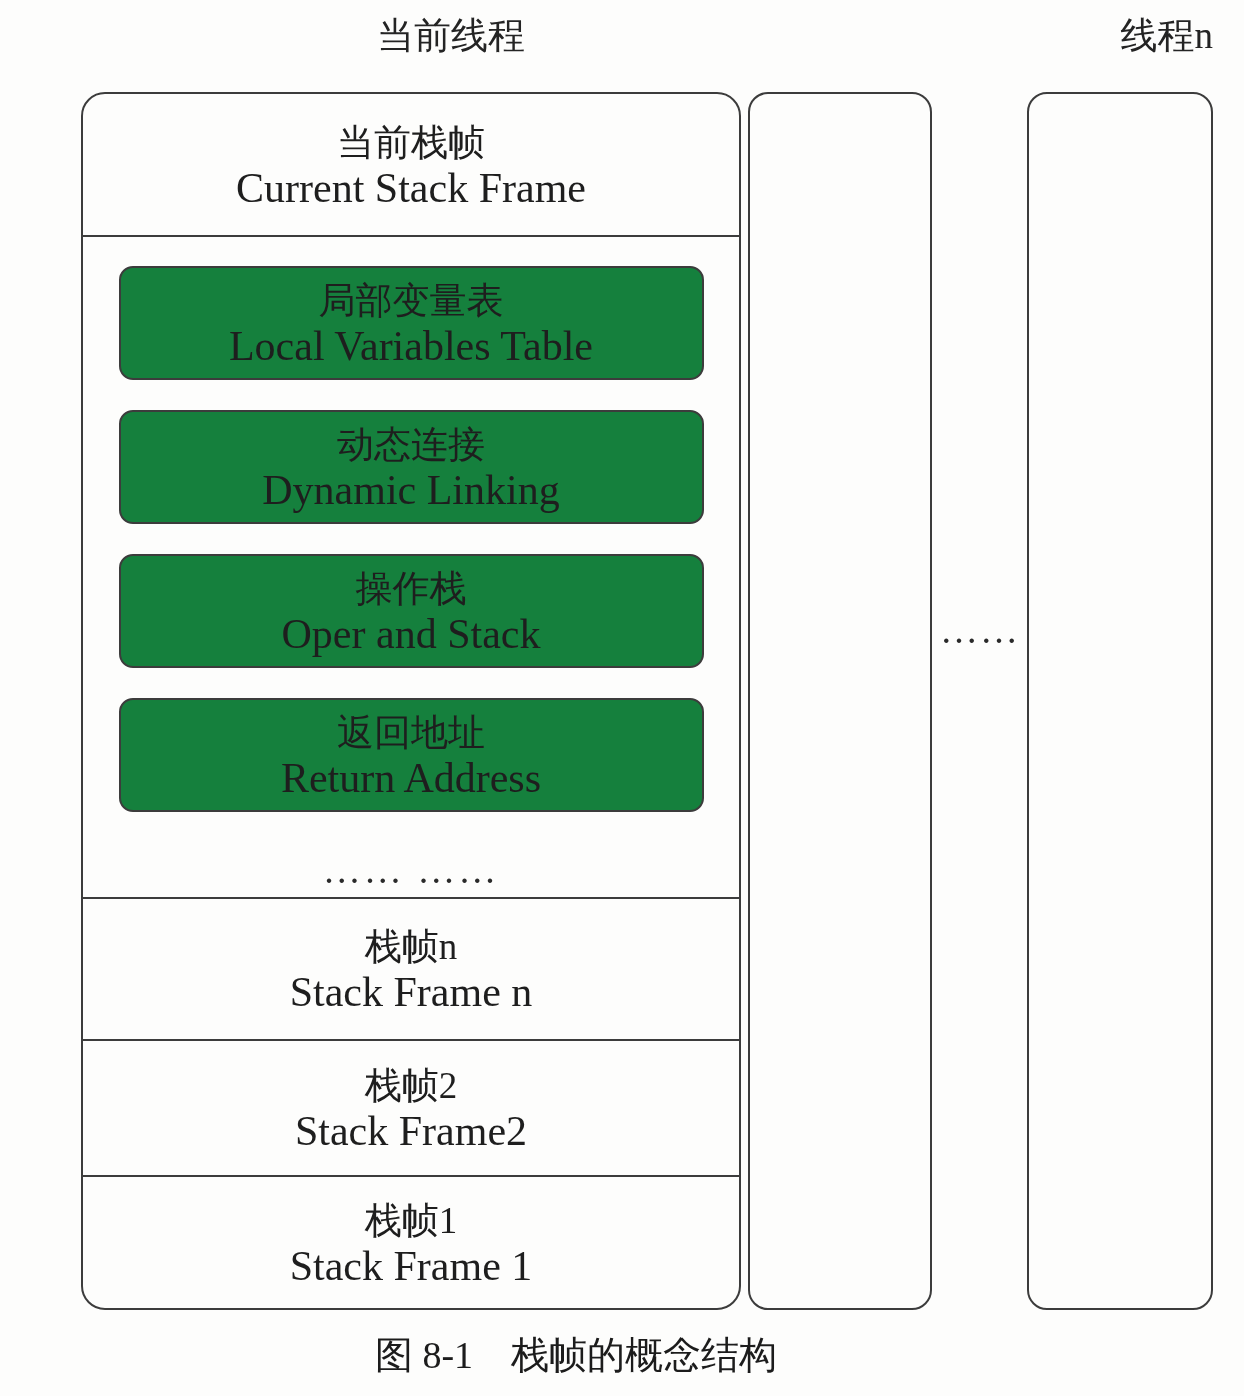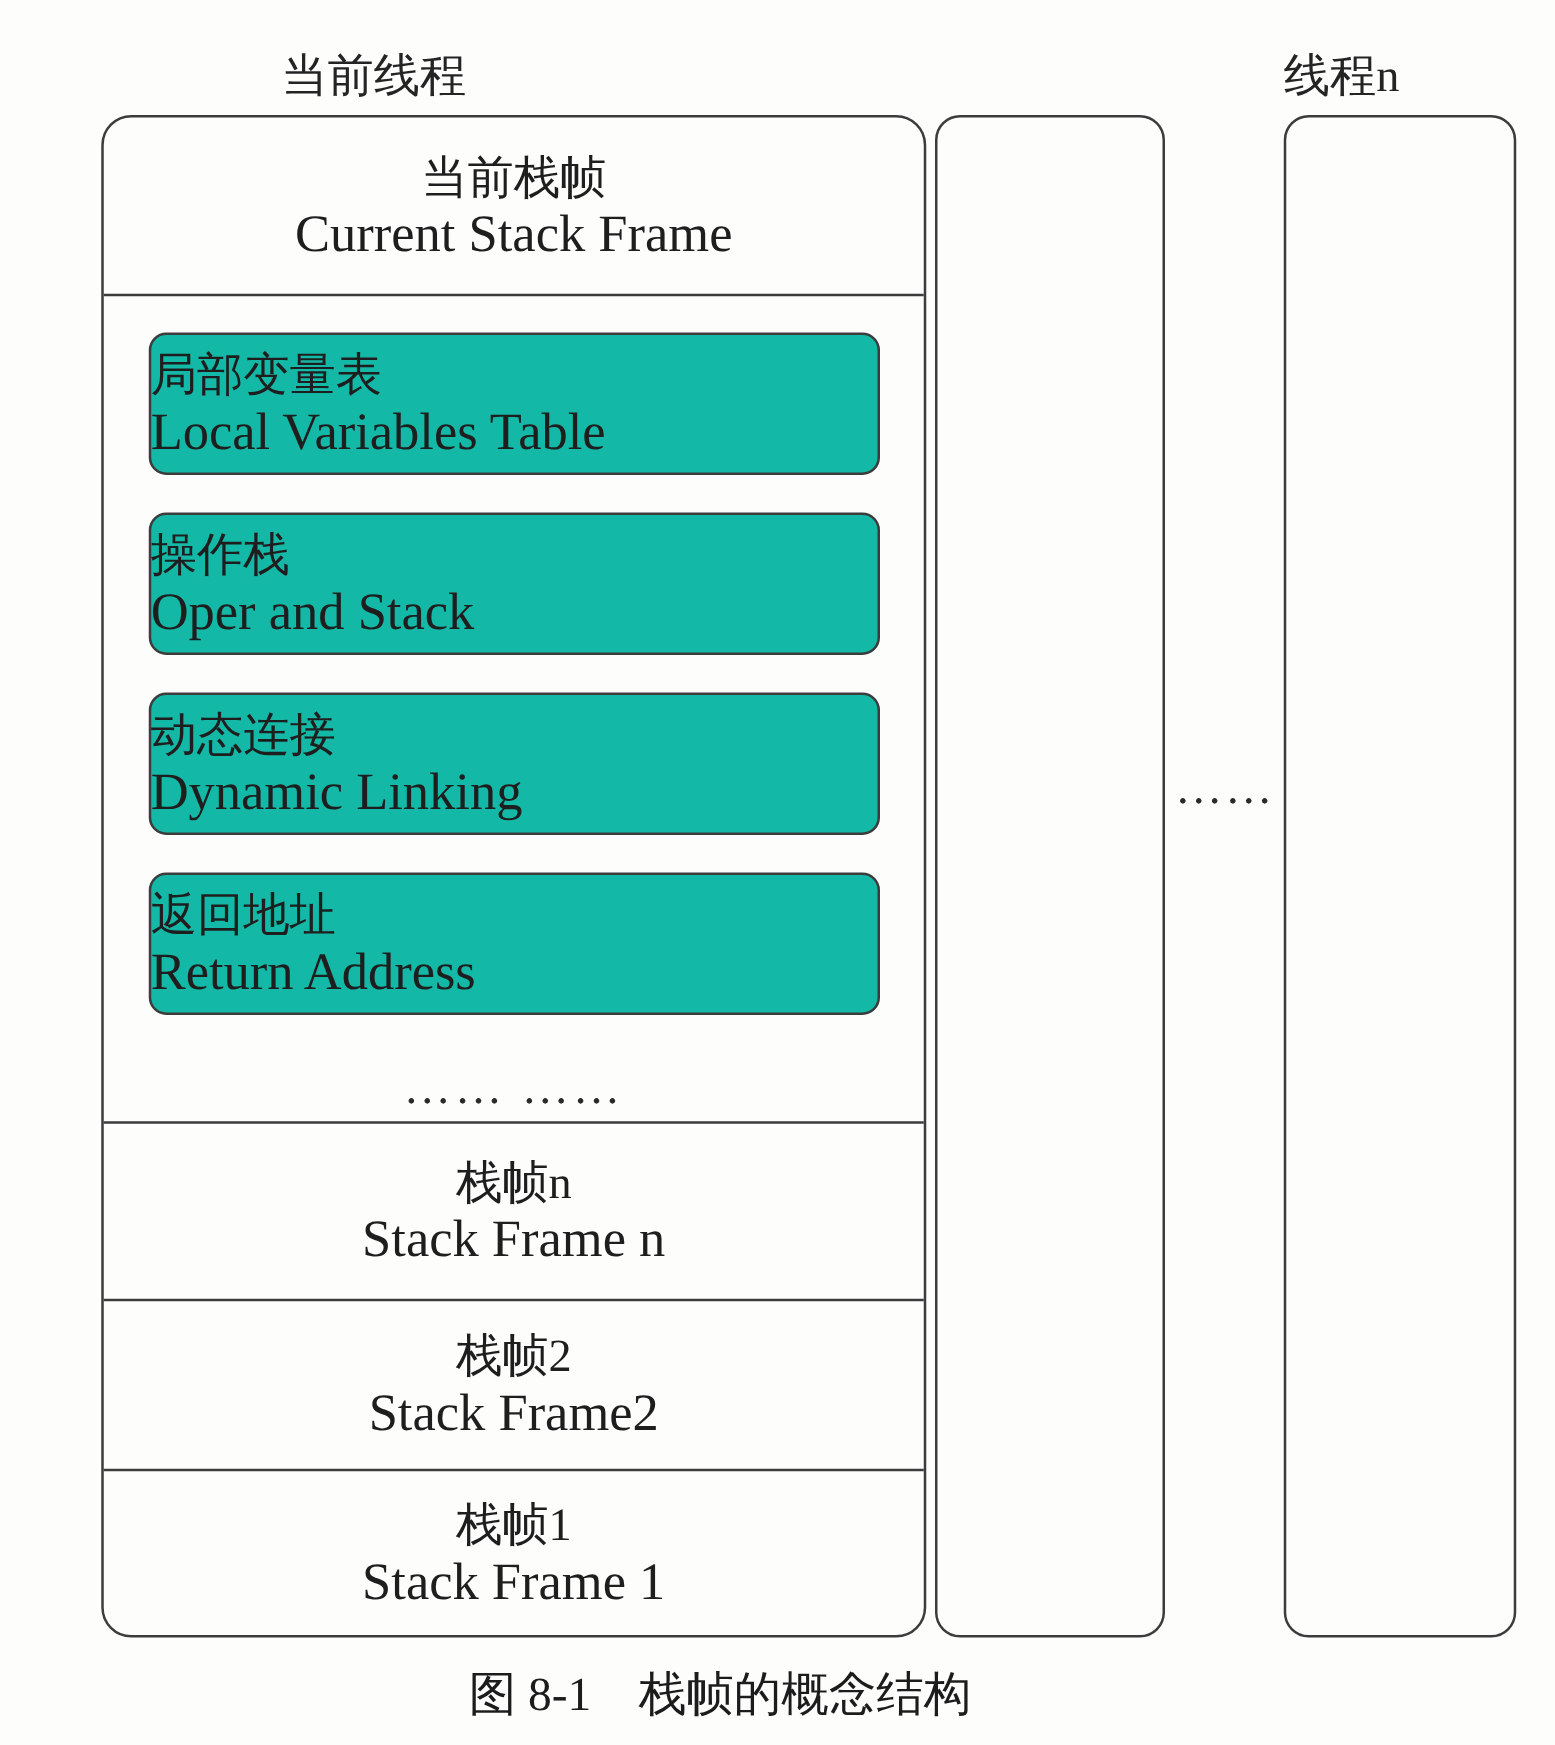--- a/index.html
+++ b/index.html
@@ -11,24 +11,24 @@
     position: relative;
     width: 1244px;
     height: 1396px;
     background: #fdfdfc;
     font-family: "Liberation Serif", "DejaVu Serif", serif;
     color: #1e1e1e;
     overflow: hidden;
   }
   .col-header {
     position: absolute;
-    top: 40px;
+    top: 14px;
     height: 44px;
     line-height: 44px;
-    text-align: left;
+    text-align: right;
     font-size: 37px;
     color: #242424;
     white-space: nowrap;
   }
   .hdr-current { left: 225px; width: 300px; }
   .hdr-t2      { left: 748px; width: 184px; }
   .hdr-tn      { left: 1027px; width: 186px; }
 
   .main-stack {
     position: absolute;
@@ -75,24 +75,24 @@
     white-space: nowrap;
   }
 
   .part-box {
     box-sizing: border-box;
     width: 585px;
     height: 114px;
     margin-bottom: 30px;
     border: 2px solid #3c3c3c;
     border-radius: 14px;
-    background: #14b8a6;
+    background: #15803d;
     display: flex;
     flex-direction: column;
-    align-items: flex-start;
+    align-items: center;
     justify-content: center;
   }
   .parts-ellipsis {
     margin-top: 6px;
     font-size: 38px;
     letter-spacing: 3px;
     color: #2a2a2a;
     text-align: center;
     white-space: nowrap;
   }
@@ -148,27 +148,27 @@
     </div>
 
     <div class="section sec-parts">
 
       <div class="part-box">
         <div class="zh-line">局部变量表</div>
         <div class="en-line">Local Variables Table</div>
       </div>
 
       <div class="part-box">
+        <div class="zh-line">动态连接</div>
+        <div class="en-line">Dynamic Linking</div>
+      </div>
+
+      <div class="part-box">
         <div class="zh-line">操作栈</div>
         <div class="en-line">Oper and Stack</div>
-      </div>
-
-      <div class="part-box">
-        <div class="zh-line">动态连接</div>
-        <div class="en-line">Dynamic Linking</div>
       </div>
 
       <div class="part-box">
         <div class="zh-line">返回地址</div>
         <div class="en-line">Return Address</div>
       </div>
 
       <div class="parts-ellipsis">…… ……</div>
     </div>
 

